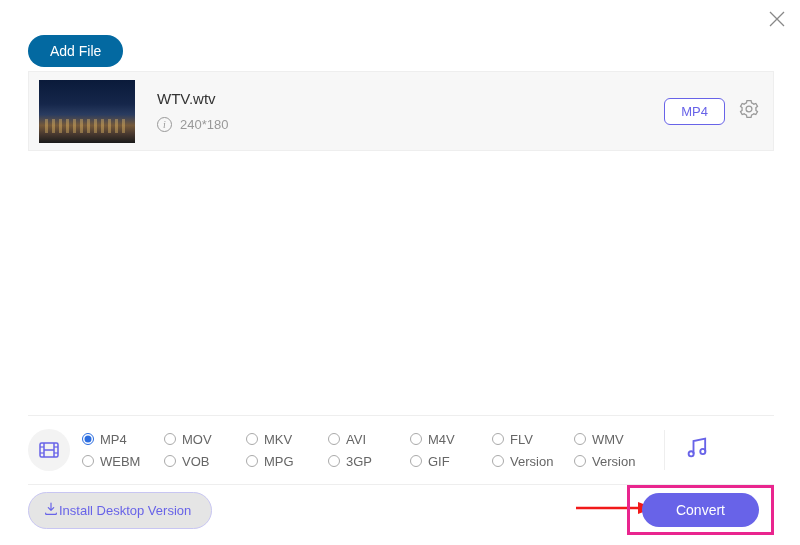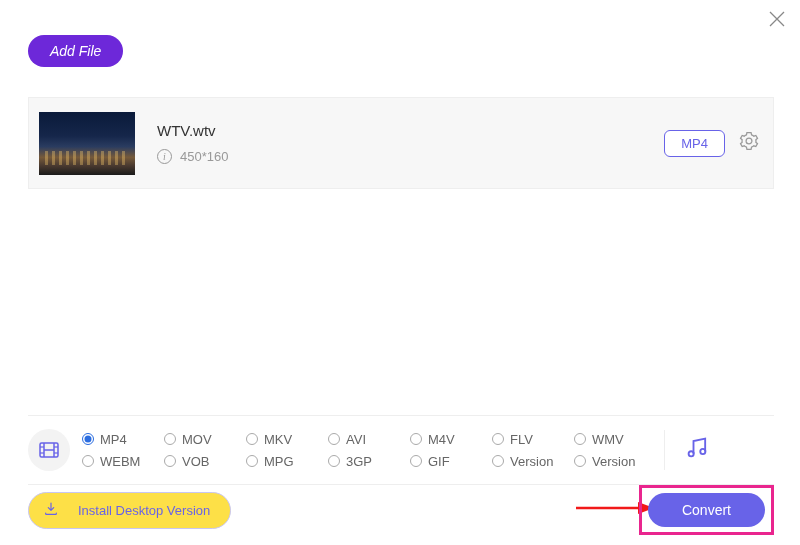--- a/index.html
+++ b/index.html
@@ -16,35 +16,34 @@
       top: 10px;
       right: 14px;
       cursor: pointer;
       color: #888;
       font-size: 20px;
     }
     .add-file-btn {
       position: absolute;
       top: 35px;
       left: 28px;
-      background: #6d28d9;
+      background: #0369a1;
       color: #fff;
       border: none;
       padding: 8px 22px;
       border-radius: 18px;
       font-size: 14px;
       cursor: pointer;
-      font-style: italic;
     }
     .file-row {
       position: absolute;
-      top: 97px;
+      top: 71px;
       left: 28px;
       right: 26px;
-      height: 92px;
+      height: 80px;
       background: #f7f7f7;
       border: 1px solid #eee;
       display: flex;
       align-items: center;
       padding: 8px 14px 8px 10px;
     }
     .thumb {
       width: 96px;
       height: 63px;
       background: linear-gradient(180deg, #0a1a3a 0%, #15264a 38%, #2a3c60 55%, #765a3a 72%, #4a3a30 85%, #1a1a1a 100%);
@@ -175,33 +174,33 @@
       position: absolute;
       bottom: 10px;
       left: 28px;
       right: 26px;
       display: flex;
       align-items: center;
       justify-content: space-between;
     }
     .install-btn {
       border: 1px solid #c8c6f2;
-      background: #fde047;
+      background: #e5e5e5;
       color: #6863e8;
       padding: 8px 20px 8px 14px;
       border-radius: 20px;
       font-size: 13px;
       display: flex;
       align-items: center;
-      gap: 19px;
+      gap: 0;
       cursor: pointer;
     }
     .convert-wrap {
       border: 3px solid #e9258e;
-      padding: 5px 6px;
+      padding: 5px 12px;
       display: flex;
     }
     .convert-btn {
       background: #6863e8;
       color: #fff;
       border: none;
       padding: 9px 34px;
       border-radius: 18px;
       font-size: 14px;
       cursor: pointer;
@@ -223,21 +222,21 @@
 </div>
 
 <button class="add-file-btn">Add File</button>
 
 <div class="file-row">
   <div class="thumb"></div>
   <div class="file-info">
     <div class="file-name">WTV.wtv</div>
     <div class="file-meta">
       <span class="info-icon">i</span>
-      <span>450*160</span>
+      <span>240*180</span>
     </div>
   </div>
   <div class="format-badge">MP4</div>
   <div class="gear-icon">
     <svg width="20" height="20" viewBox="0 0 24 24">
         <path fill="none" stroke="currentColor" stroke-width="1.5" d="M12 8.5a3.5 3.5 0 1 0 0 7 3.5 3.5 0 0 0 0-7zm8.4 3.5c0-.6-.06-1.1-.16-1.6l2-1.6-2-3.5-2.4.9a8 8 0 0 0-2.8-1.6L14.5 2h-5l-.5 2.6a8 8 0 0 0-2.8 1.6l-2.4-.9-2 3.5 2 1.6c-.1.5-.16 1-.16 1.6s.06 1.1.16 1.6l-2 1.6 2 3.5 2.4-.9a8 8 0 0 0 2.8 1.6L9.5 22h5l.5-2.6a8 8 0 0 0 2.8-1.6l2.4.9 2-3.5-2-1.6c.1-.5.16-1 .16-1.6z"></path>
       </svg>
   </div>
 </div>
 

